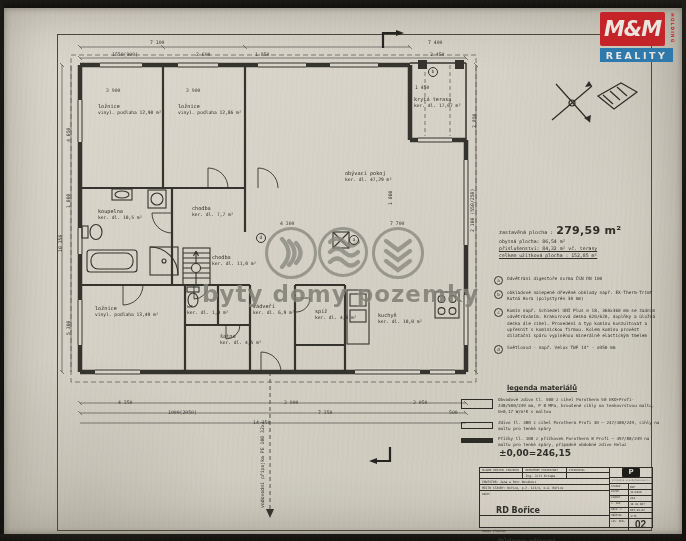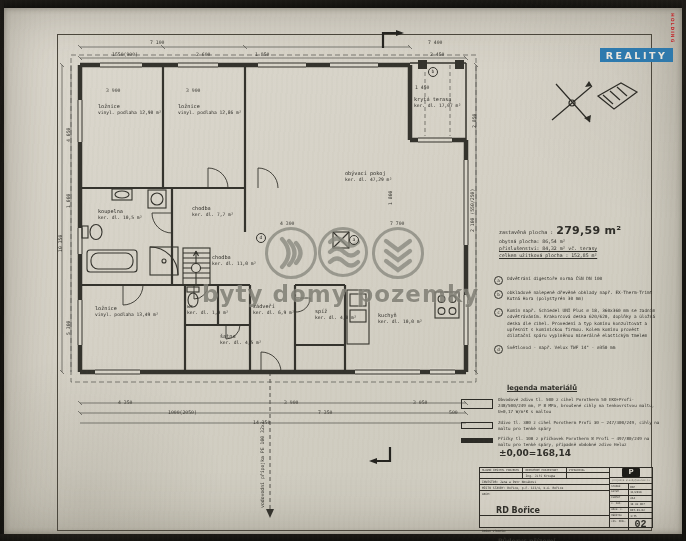--- a/index.html
+++ b/index.html
@@ -86,21 +86,21 @@
   .tb-logo .pmark{width:18px;height:9px;background:#1c1b17;color:#ddd9cf;
         font-family:"DejaVu Sans",sans-serif;font-weight:bold;font-size:7px;line-height:9px;
         text-align:center;border-radius:1px;}
   .tb-mail{height:5px;font-size:2.5px;color:#6d6b62;text-align:center;
         border-bottom:.8px solid #2e2c26;line-height:5px;}
   .meta-row{display:flex;height:4.9px;border-bottom:.8px solid #2e2c26;}
   .meta-row .ml{flex:0 0 17px;font-size:2.5px;padding:.5px 0 0 1px;border-right:.8px solid #2e2c26;}
   .meta-row .mv{flex:1;font-size:2.7px;padding:.5px 0 0 1px;}
   .tb-num{flex:1;display:flex;}
   .tb-num .ml{flex:0 0 17px;font-size:2.5px;padding:1px 0 0 1px;border-right:.8px solid #2e2c26;}
-  .tb-num .num{flex:1;font-family:Liberation Mono, monospace;font-weight:bold;font-size:10px;
+  .tb-num .num{flex:1;font-family:Liberation Sans, sans-serif;font-weight:bold;font-size:10px;
         text-align:center;line-height:11px;}
 
   
   .room{position:absolute;font-size:5.2px;line-height:1.3;color:#2d2c27;}
   .room .ra{font-size:4.6px;}
   .dim{position:absolute;font-size:4.8px;color:#3b3a34;transform-origin:0 0;white-space:nowrap;}
   .mark{position:absolute;width:8px;height:8px;border:.9px solid #34332d;border-radius:50%;
         font-size:4.6px;line-height:8px;text-align:center;background:rgba(216,212,202,.6);}
   .edge{position:absolute;background:linear-gradient(#1b1915,#11100d);}
 </style>
@@ -240,20 +240,23 @@
           <path d="M68,38 q7,-7 14,0 t14,0"></path>
         <path d="M124,17 l12,9 12,-9"></path>
           <path d="M124,27 l12,9 12,-9"></path>
           <path d="M124,37 l12,9 12,-9"></path>
       </g>
     </g>
   </svg>
   <div id="wm-text">byty domy pozemky</div>
 
   <div id="logo">
+    <div class="red">
+        <span>M&amp;M</span>
+      </div>
     <div class="holding">HOLDING</div>
     <div class="blue">
         <span>REALITY</span>
       </div>
   </div>
 
   <div class="abs" style="left:0;top:0;">
 
       <div class="room nw" style="left: 98px; top: 103px; position: absolute;">
         <div>ložnice</div>
@@ -402,21 +405,21 @@
           <div class="sym"></div>
           <div class="ltext">Zdivo tl. 300 z cihel Porotherm Profi 30 – 247/300/249, cihly na maltu pro tenké spáry</div>
         </div>
 
         <div class="litem sym-100">
           <div class="sym"></div>
           <div class="ltext">Příčky tl. 100 z příčkovek Porotherm 8 Profi – 497/80/249 na maltu pro tenké spáry, případně obdobné zdivo Heluz</div>
         </div>
       </div>
   </div>
-  <div id="level">±0,00=168,14</div>
+  <div id="level">±0,00=246,15</div>
 
   <div id="tblock">
     <div id="tb-left">
       <div class="tb-r1">
         <div class="cell">HLAVNÍ ŘEŠITEL PROJEKTU</div>
         <div class="cell">ODPOVĚDNÝ PROJEKTANT</div>
         <div class="cell" style="border-right:none;">VYPRACOVAL</div>
       </div>
       <div class="tb-r2">
         <div class="cell"></div>

